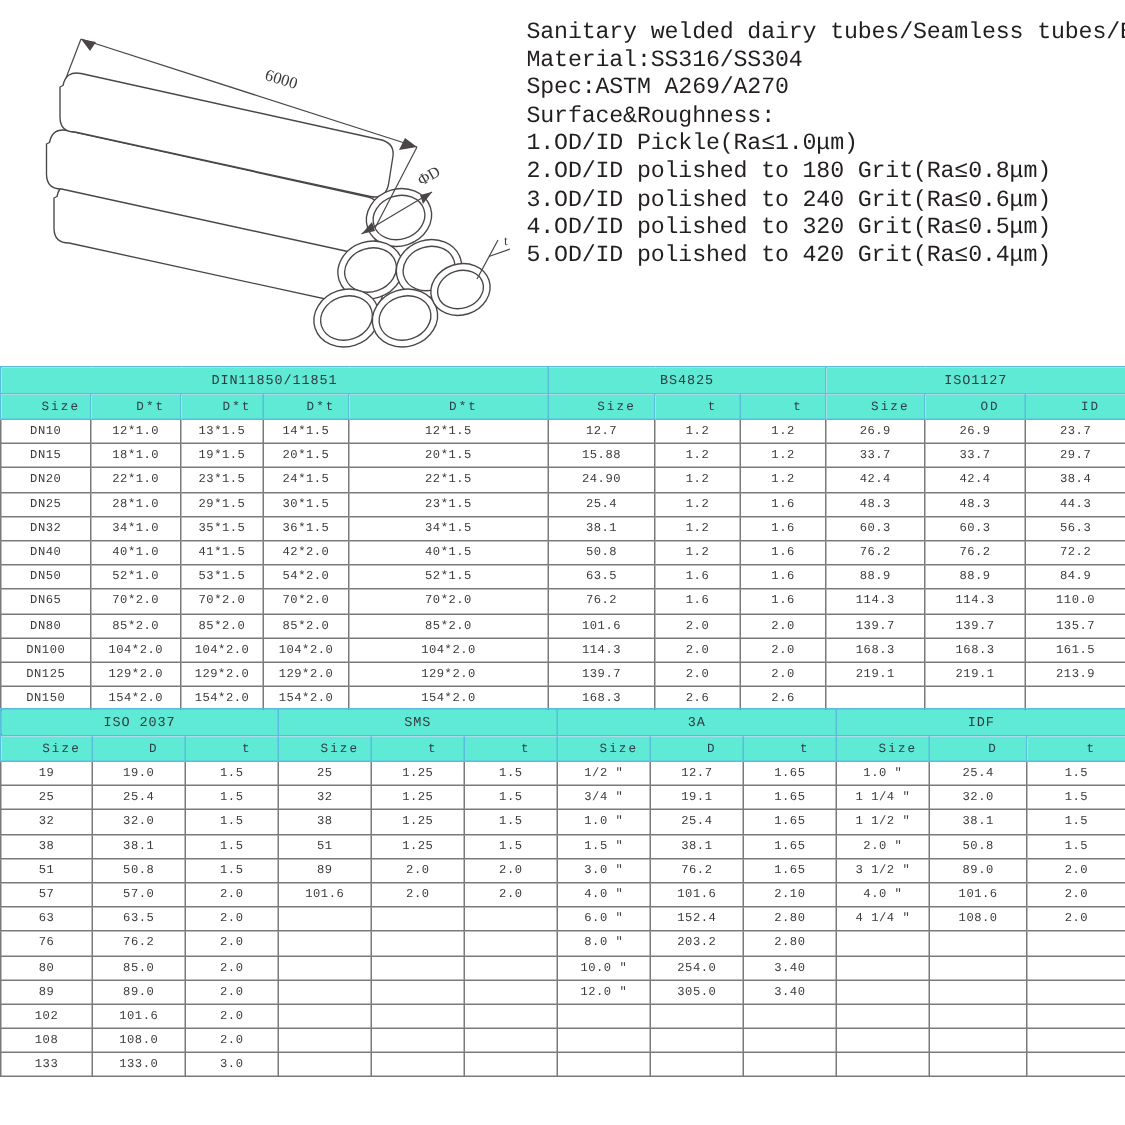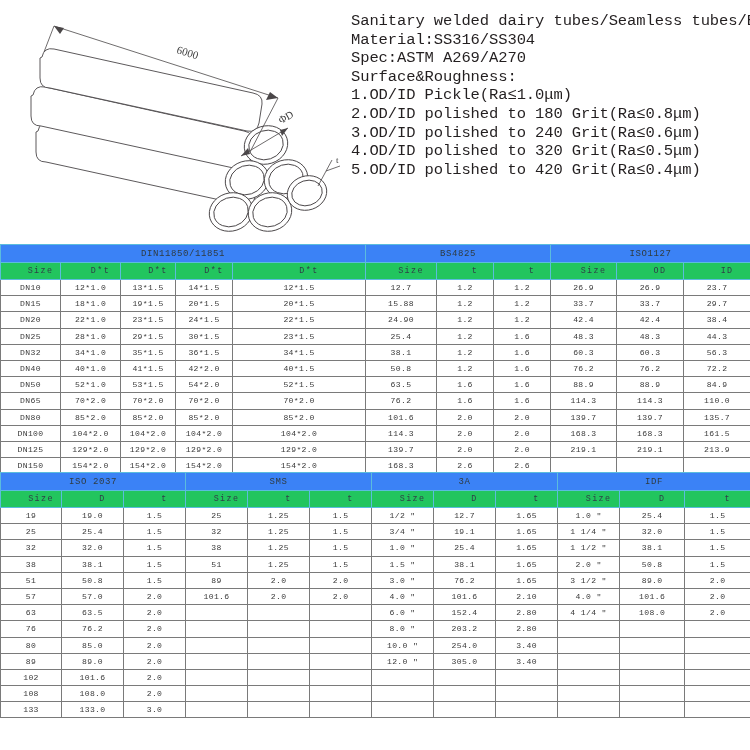--- a/index.html
+++ b/index.html
@@ -37,29 +37,29 @@
   .tbl td,.tbl th{
     border:1px solid #7a7a7a;
     text-align:center;
     vertical-align:middle;
     padding:0;
     font-weight:normal;
     overflow:hidden;
     white-space:nowrap;
   }
   .tbl .grp{
-    background:#3b82f6;
+    background:#5eead4;
     color:#2f3b42;
     height:17px;
     font-size:9px;
     letter-spacing:0.6px;
     border-color:#5bbcdd;
   }
   .tbl .sub{
-    background:#22c55e;
+    background:#5eead4;
     color:#2f4048;
     height:16px;
     font-size:8.4px;
     letter-spacing:1.4px;
     border-color:#5bbcdd;
     padding-left:20px;
   }
   .tbl td.cell{height:15.2px;background:#fff;letter-spacing:0.35px;}
   .tbl td.empty{height:15.2px;background:#fff;}
   #table1{left:0;top:244px;width:750px;}

